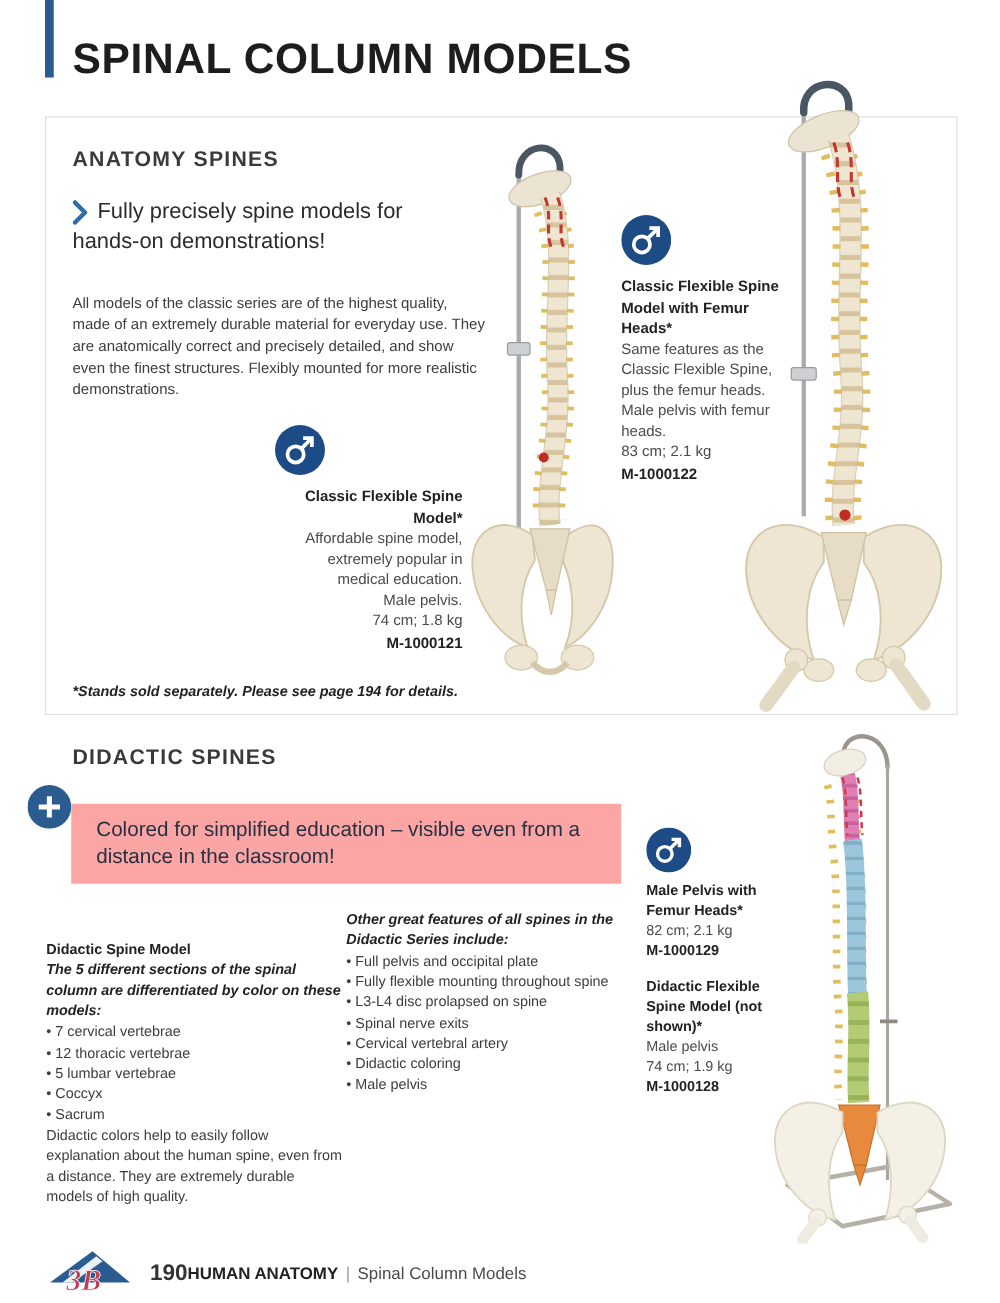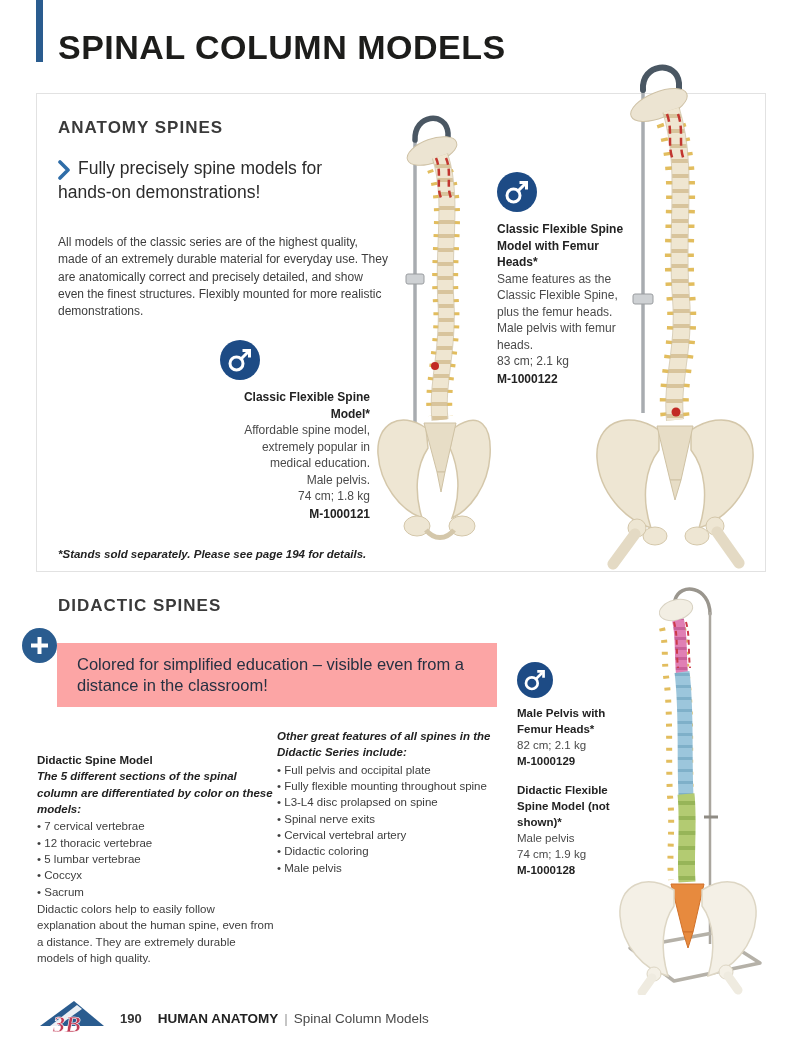--- a/index.html
+++ b/index.html
@@ -44,21 +44,21 @@
   .col2{left:277px;top:728px;width:234px;}
   .col3{left:517px;top:662px;width:104px;font-size:11.5px;line-height:1.38;color:#4a4a4a;}
   .col3 .male-badge{width:36px;height:36px;margin-bottom:8px;}
   .col3 .p-name{font-weight:700;color:#222;}
   .col3 .p-sku{font-weight:700;color:#222;}
   .col3 .gap{height:14px;}
 
   
   .footer{left:38px;top:998px;width:560px;height:40px;display:flex;align-items:center;}
   .footer .logo{margin-right:14px;}
-  .footer .pg{font-size:13px;font-weight:700;color:#333;margin-right:16px;}
+  .footer .pg{font-size:18px;font-weight:700;color:#333;margin-right:0;}
   .footer .sect{font-size:13.5px;font-weight:700;color:#222;}
   .footer .div{font-size:13.5px;color:#999;margin:0 6px;font-weight:400;}
   .footer .subsect{font-size:13.5px;color:#4a4a4a;font-weight:400;}
 
   .photo{pointer-events:none;}
 </style>
 </head>
 <body>
 
 <div class="page">

